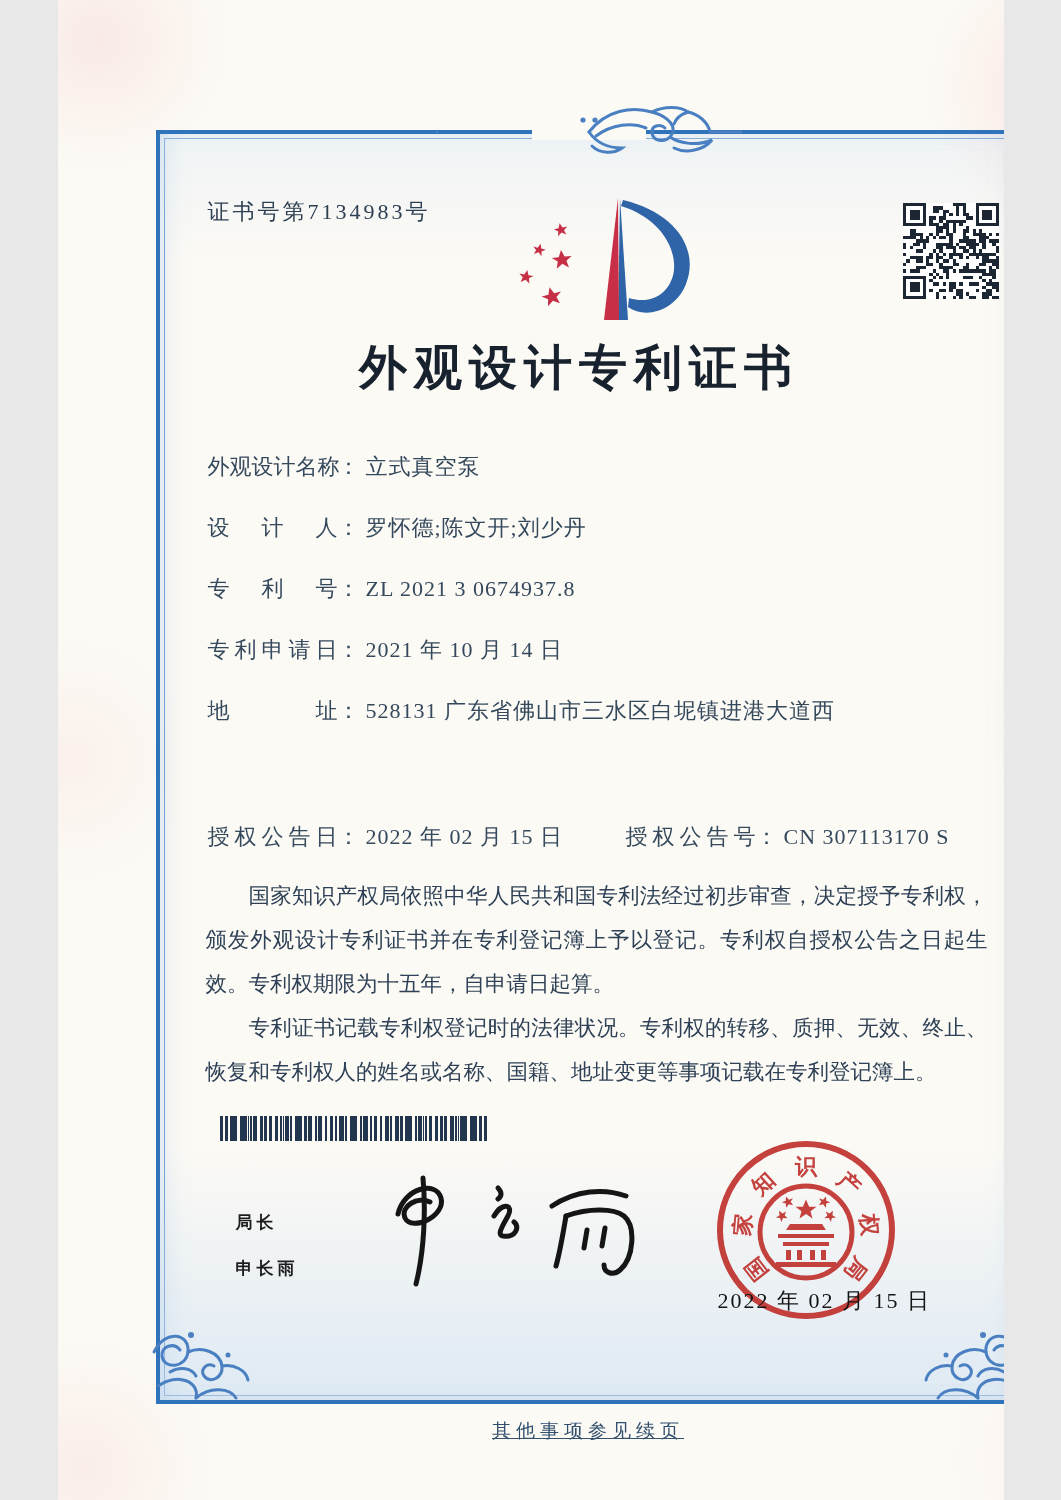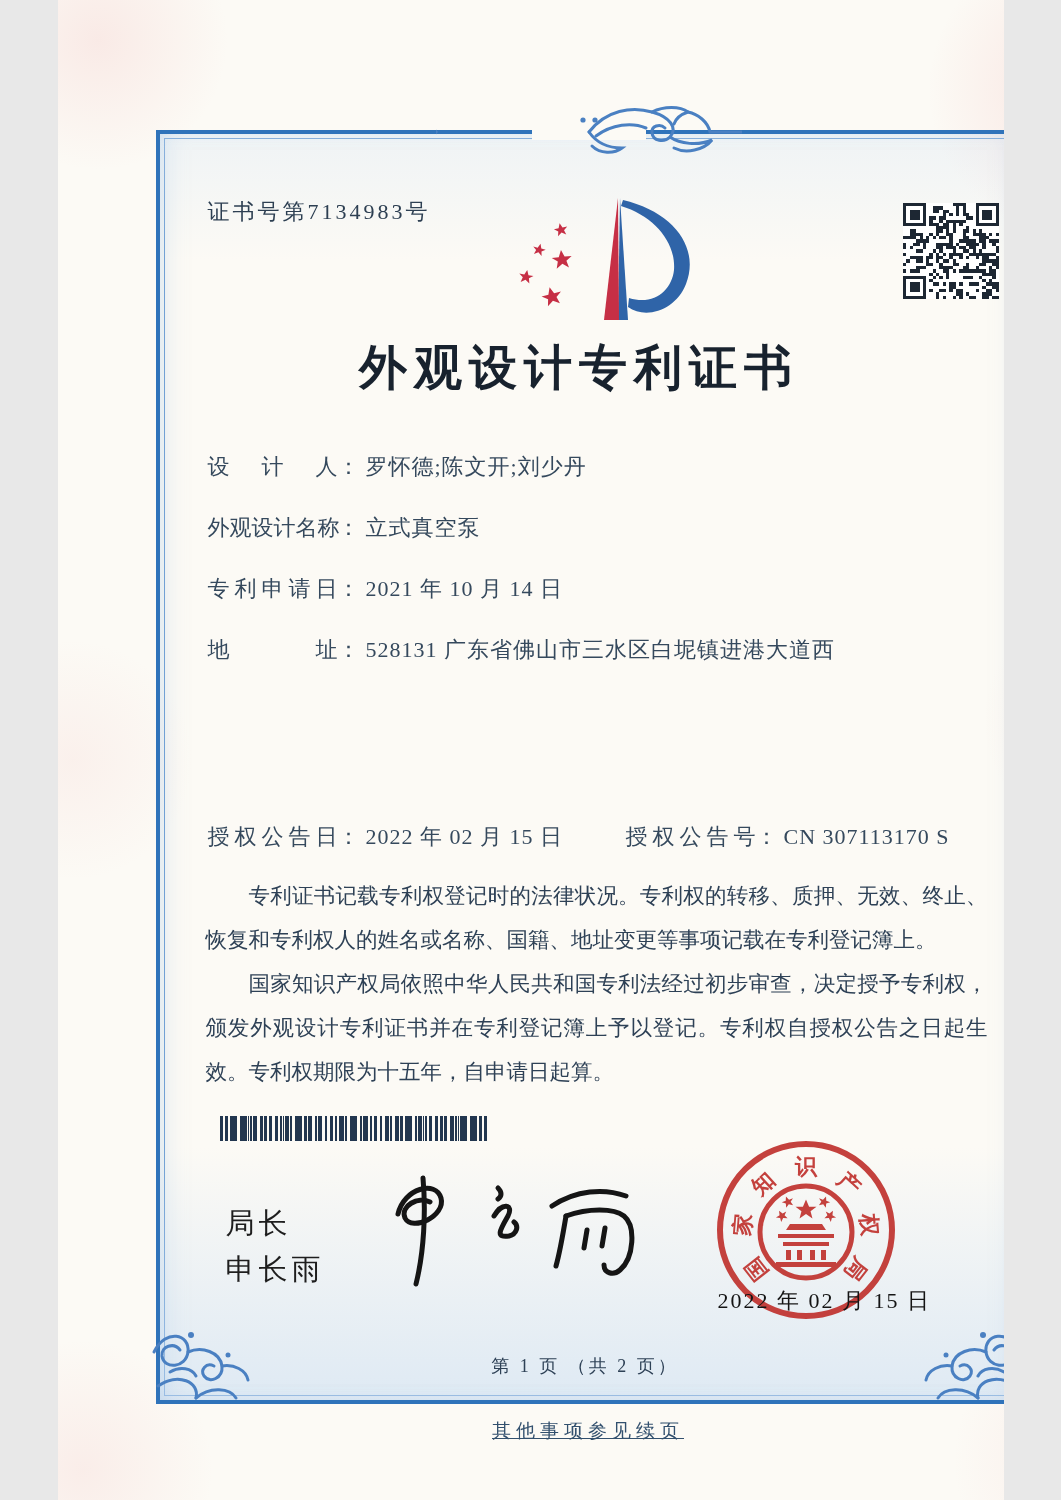--- a/index.html
+++ b/index.html
@@ -61,22 +61,22 @@
   
   .barcode{
     position:absolute;left:162px;top:1116px;width:268px;height:25px;
     background:
       repeating-linear-gradient(90deg,#22364f 0 2px,transparent 2px 5px),
       repeating-linear-gradient(90deg,#22364f 0 1px,transparent 1px 7px),
       repeating-linear-gradient(90deg,#22364f 0 3px,transparent 3px 11px);
   }
 
   
-  .signer{position:absolute;left:168px;top:1200px;font-family:"Liberation Sans","DejaVu Sans",sans-serif;
-          font-size:29px;font-weight:normal;color:#1e1e1e;line-height:46px;letter-spacing:4px;}
+  .signer{position:absolute;left:178px;top:1200px;font-family:"Liberation Sans","DejaVu Sans",sans-serif;
+          font-size:17px;font-weight:bold;color:#1e1e1e;line-height:46px;letter-spacing:4px;}
   .signature{position:absolute;left:308px;top:1172px;width:290px;height:120px;}
   .seal{position:absolute;left:648px;top:1130px;width:200px;height:200px;opacity:.9;}
   .seal-date{position:absolute;left:660px;top:1286px;font-size:22px;letter-spacing:2px;color:#141414;}
 
   
   .page-indicator{position:absolute;left:98px;top:1354px;width:859px;text-align:center;
                   font-size:18px;letter-spacing:3px;color:#2e4156;}
   .footer-note{position:absolute;left:0;top:1418px;width:1061px;text-align:center;
                font-size:19px;letter-spacing:5px;color:#32506e;text-decoration:underline;}
 </style>
@@ -466,45 +466,48 @@
           <rect x="27" y="28" width="1" height="1"></rect>
           <rect x="28" y="28" width="1" height="1"></rect>
         </g>
     </g>
   </svg>
 
   <div class="title">外观设计专利证书</div>
 
   <div class="fields">
     <div class="frow">
+      <span class="flabel">外观设计名称</span><span class="fcolon">：</span><span class="fvalue">立式真空泵</span>
+    </div>
+    <div class="frow">
       <span class="flabel">设计人</span><span class="fcolon">：</span><span class="fvalue">罗怀德;陈文开;刘少丹</span>
     </div>
     <div class="frow">
-      <span class="flabel">外观设计名称</span><span class="fcolon">：</span><span class="fvalue">立式真空泵</span>
+      <span class="flabel">专利号</span><span class="fcolon">：</span><span class="fvalue">ZL 2021 3 0674937.8</span>
     </div>
     <div class="frow">
       <span class="flabel">专利申请日</span><span class="fcolon">：</span><span class="fvalue">2021 年 10 月 14 日</span>
     </div>
     <div class="frow">
       <span class="flabel">地址</span><span class="fcolon">：</span><span class="fvalue">528131 广东省佛山市三水区白坭镇进港大道西</span>
     </div>
   </div>
 
   <div class="grant-row">
     <div class="grant-left">
       <span class="flabel">授权公告日</span><span class="fcolon">：</span><span class="fvalue">2022 年 02 月 15 日</span>
     </div>
     <div class="grant-right">
       <span class="flabel">授权公告号</span><span class="fcolon">：</span><span class="fvalue">CN 307113170 S</span>
     </div>
   </div>
 
   <div class="body-text">
+    <p>国家知识产权局依照中华人民共和国专利法经过初步审查，决定授予专利权，颁发外观设计专利证书并在专利登记簿上予以登记。专利权自授权公告之日起生效。专利权期限为十五年，自申请日起算。</p>
     <p>专利证书记载专利权登记时的法律状况。专利权的转移、质押、无效、终止、恢复和专利权人的姓名或名称、国籍、地址变更等事项记载在专利登记簿上。</p>
-    <p>国家知识产权局依照中华人民共和国专利法经过初步审查，决定授予专利权，颁发外观设计专利证书并在专利登记簿上予以登记。专利权自授权公告之日起生效。专利权期限为十五年，自申请日起算。</p>
   </div>
 
   <div class="barcode"></div>
 
   <div class="signer">
     <div>局长</div>
     <div>申长雨</div>
   </div>
 
   <svg class="signature" viewBox="0 0 290 120">
@@ -548,16 +551,15 @@
       <rect x="77" y="112" width="46" height="4"></rect>
       <rect x="80" y="120" width="5" height="10"></rect>
       <rect x="91" y="120" width="5" height="10"></rect>
       <rect x="104" y="120" width="5" height="10"></rect>
       <rect x="115" y="120" width="5" height="10"></rect>
       <rect x="70" y="132" width="60" height="5"></rect>
     </g>
   </svg>
   <div class="seal-date">2022 年 02 月 15 日</div>
 
-  <div class="page-indicator">第 1 页 （共 2 页）</div>
   <div class="footer-note">其他事项参见续页</div>
 
 </div>
 
 </body></html>

